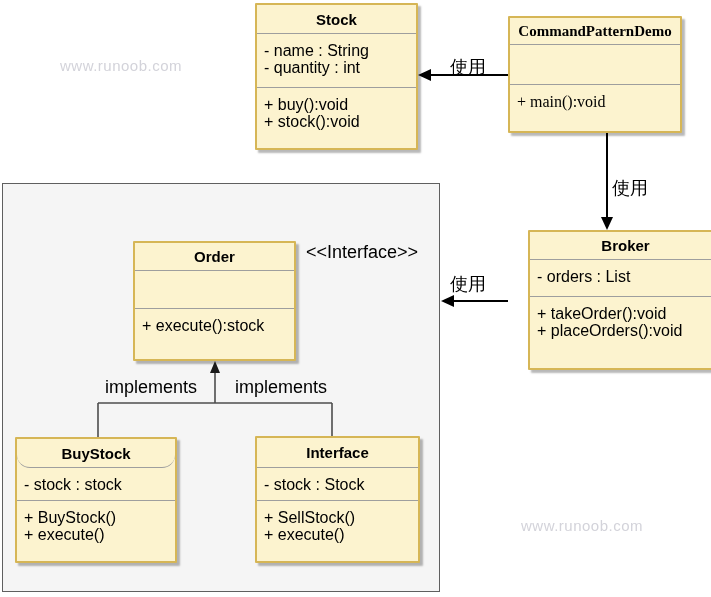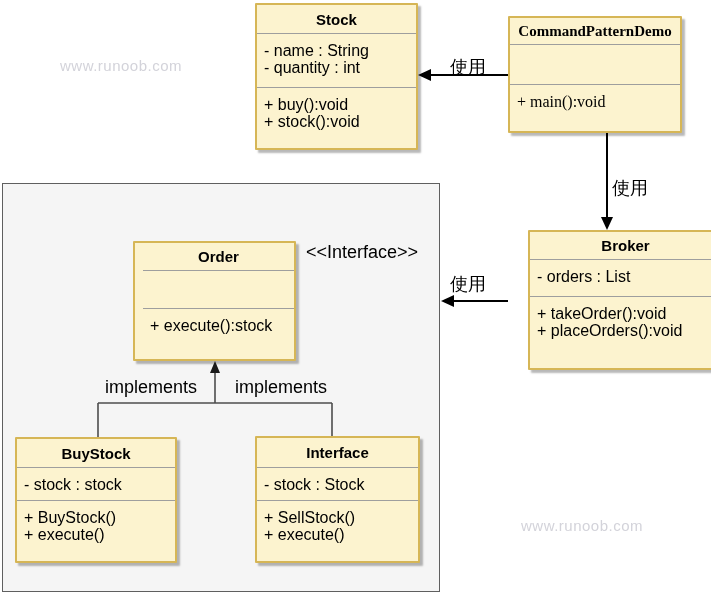--- a/index.html
+++ b/index.html
@@ -28,25 +28,25 @@
   
   .box-stock{left:255px;top:3px;width:163px;height:147px;}
   .box-stock .uml-title{height:29px;}
   .box-stock .uml-fields{height:54px;}
   .box-cpd{left:508px;top:16px;width:174px;height:117px;font-family:Liberation Serif, serif;}
   .box-cpd .uml-title{height:27px;}
   .box-cpd .uml-fields{height:40px;}
   .box-broker{left:528px;top:230px;width:195px;height:140px;}
   .box-broker .uml-title{height:28px;}
   .box-broker .uml-fields{height:37px;}
-  .box-order{left:133px;top:241px;width:163px;height:120px;padding-left:8px;}
+  .box-order{left:133px;top:241px;width:163px;height:120px;}
   .box-order .uml-title{height:28px;}
   .box-order .uml-fields{height:38px;}
   .box-buystock{left:15px;top:437px;width:162px;height:126px;}
-  .box-buystock .uml-title{height:29px;}
+  .box-buystock .uml-title{height:29px;border-radius:13px;}
   .box-buystock .uml-fields{height:33px;}
   .box-sellstock{left:255px;top:436px;width:165px;height:127px;}
   .box-sellstock .uml-title{height:30px;}
   .box-sellstock .uml-fields{height:33px;}
   
   .lbl{position:absolute;font-size:18px;color:#000;white-space:nowrap;}
   .lbl-use1{left:450px;top:55px;}
   .lbl-use2{left:612px;top:176px;}
   .lbl-use3{left:450px;top:272px;}
   .lbl-interface{left:306px;top:242px;}

